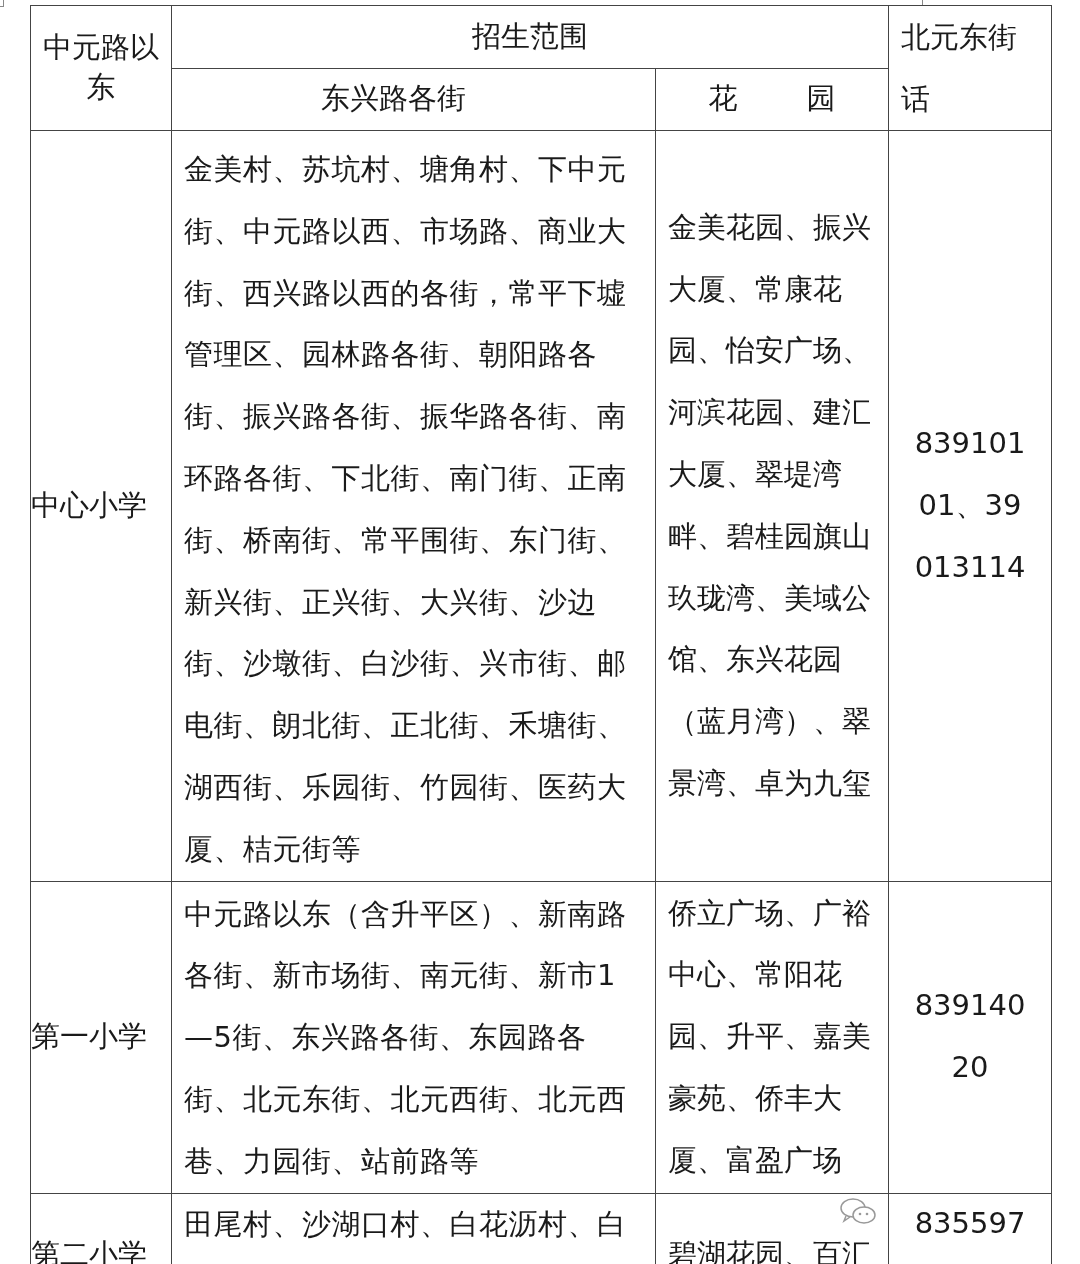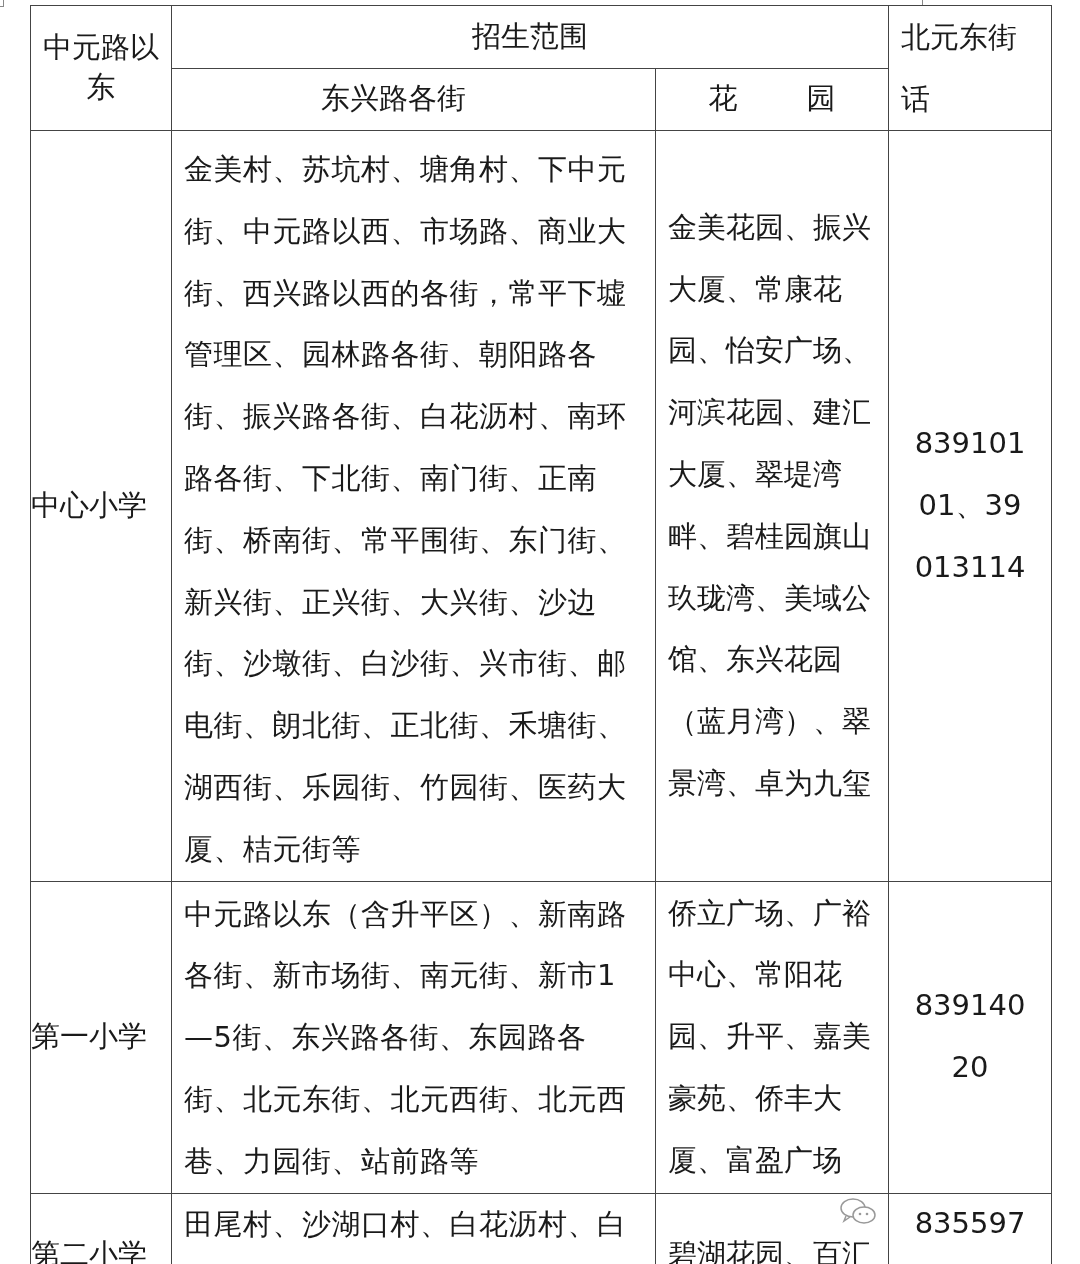--- a/index.html
+++ b/index.html
@@ -86,21 +86,21 @@
       <div>话</div>
     </th>
   </tr>
   <tr>
     <th class="hdr-street">东兴路各街</th>
     <th class="hdr-garden">花　园</th>
   </tr>
 
   <tr class="r1">
     <td class="cell-name">中心小学</td>
-    <td class="cell-street">金美村、苏坑村、塘角村、下中元街、中元路以西、市场路、商业大街、西兴路以西的各街，常平下墟管理区、园林路各街、朝阳路各街、振兴路各街、白花沥村、南环路各街、下北街、南门街、正南街、桥南街、常平围街、东门街、新兴街、正兴街、大兴街、沙边街、沙墩街、白沙街、兴市街、邮电街、朗北街、正北街、禾塘街、湖西街、乐园街、竹园街、医药大厦、桔元街等</td>
+    <td class="cell-street">金美村、苏坑村、塘角村、下中元街、中元路以西、市场路、商业大街、西兴路以西的各街，常平下墟管理区、园林路各街、朝阳路各街、振兴路各街、振华路各街、南环路各街、下北街、南门街、正南街、桥南街、常平围街、东门街、新兴街、正兴街、大兴街、沙边街、沙墩街、白沙街、兴市街、邮电街、朗北街、正北街、禾塘街、湖西街、乐园街、竹园街、医药大厦、桔元街等</td>
     <td class="cell-garden">金美花园、振兴大厦、常康花园、怡安广场、河滨花园、建汇大厦、翠堤湾畔、碧桂园旗山玖珑湾、美域公馆、东兴花园（蓝月湾）、翠景湾、卓为九玺</td>
     <td class="cell-phone">83910101、39013114</td>
   </tr>
 
   <tr class="r2">
     <td class="cell-name">第一小学</td>
     <td class="cell-street">中元路以东（含升平区）、新南路各街、新市场街、南元街、新市1—5街、东兴路各街、东园路各街、北元东街、北元西街、北元西巷、力园街、站前路等</td>
     <td class="cell-garden">侨立广场、广裕中心、常阳花园、升平、嘉美豪苑、侨丰大厦、富盈广场</td>
     <td class="cell-phone">83914020</td>
   </tr>

